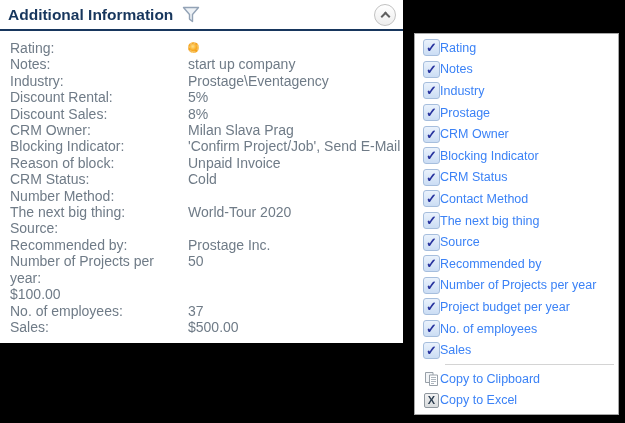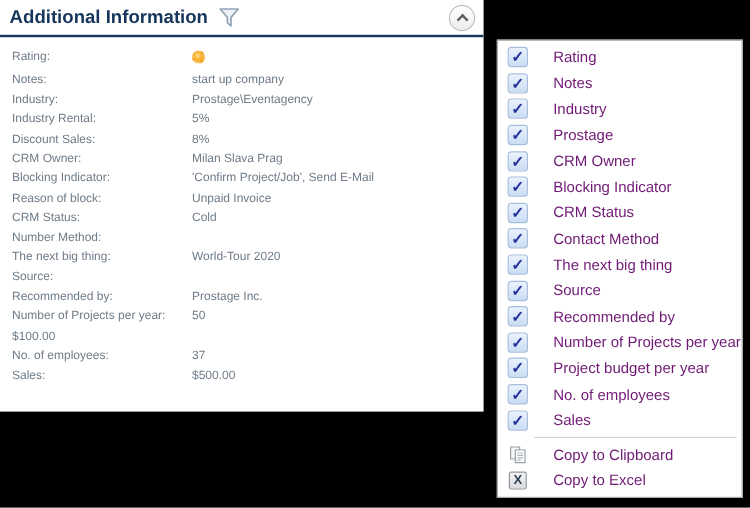--- a/index.html
+++ b/index.html
@@ -52,23 +52,24 @@
     width: 7px; height: 7px;
     border-left: 2px solid #5f5f5f;
     border-top: 2px solid #5f5f5f;
     transform: rotate(45deg) translate(0px,0px);
     margin-top: 3px;
   }
 
   .fields { padding: 9px 4px 0 10px; }
   .field-row {
     display: flex;
-    font-size: 10px;
+    font-size: 14px;
     color: #6F7B87;
     line-height: 16.4px;
+    gap: 28px;
   }
   .field-label { width: 150px; flex: none; padding-right: 4px; }
   .field-value { flex: 1; white-space: nowrap; }
   .sun-icon {
     display: inline-block;
     width: 11px; height: 11px;
     border-radius: 50%;
     background: radial-gradient(circle at 40% 35%, #ffe08a, #f8ab24 60%, #ef9a0e);
     border: 2px dotted #f4bc62;
     margin-top: 2px;
@@ -118,23 +119,23 @@
     border: 1px solid #8f979e;
     border-radius: 2px;
     background: linear-gradient(#f2f2f2, #d9dcde);
     display: flex; align-items: center; justify-content: center;
     font-size: 11px;
     font-weight: bold;
     color: #2E3F51;
     line-height: 1;
   }
   .menu-label {
-    margin-left: 21px;
+    margin-left: 0;
     font-size: 12.5px;
-    color: #701a75;
+    color: #3b82f6;
     white-space: nowrap;
   }
   .menu-separator {
     height: 1px;
     background: #D4D4D4;
     margin: 3px 2px 3px 28px;
     flex: none;
   }
 </style>
 </head>
@@ -171,21 +172,21 @@
 
   <div class="field-row">
     <div class="field-label">Industry:</div>
     <div class="field-value">
       <span class="value-text">Prostage\Eventagency</span>
       
     </div>
   </div>
 
   <div class="field-row">
-    <div class="field-label">Industry Rental:</div>
+    <div class="field-label">Discount Rental:</div>
     <div class="field-value">
       <span class="value-text">5%</span>
       
     </div>
   </div>
 
   <div class="field-row">
     <div class="field-label">Discount Sales:</div>
     <div class="field-value">
       <span class="value-text">8%</span>

